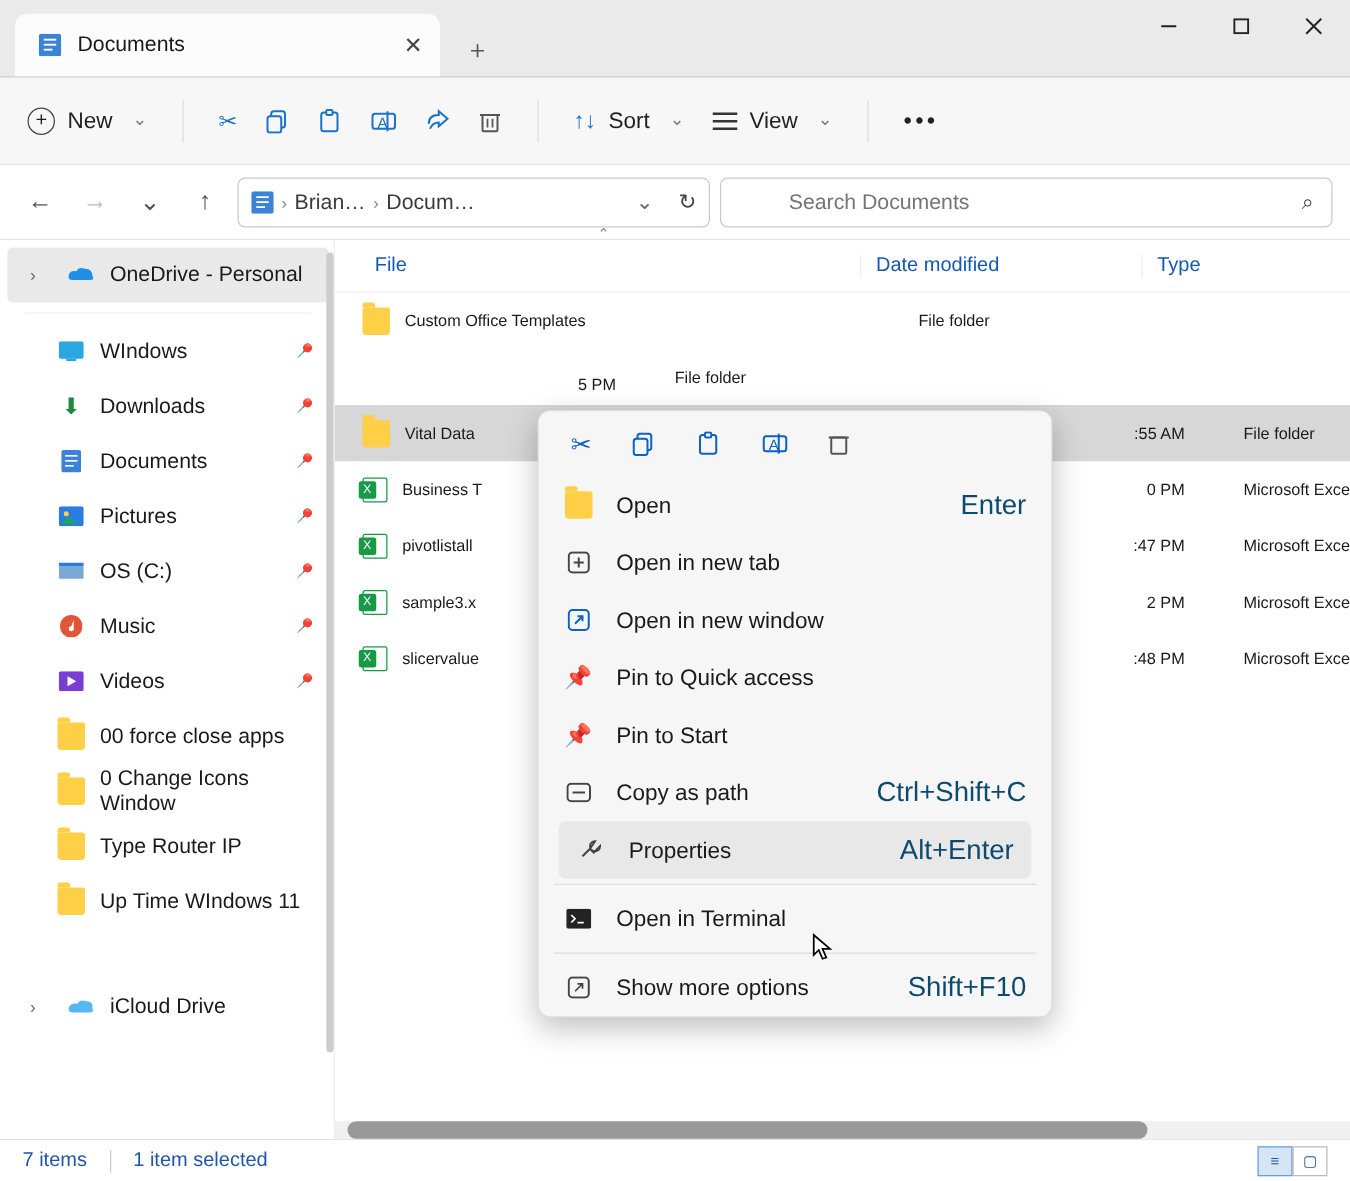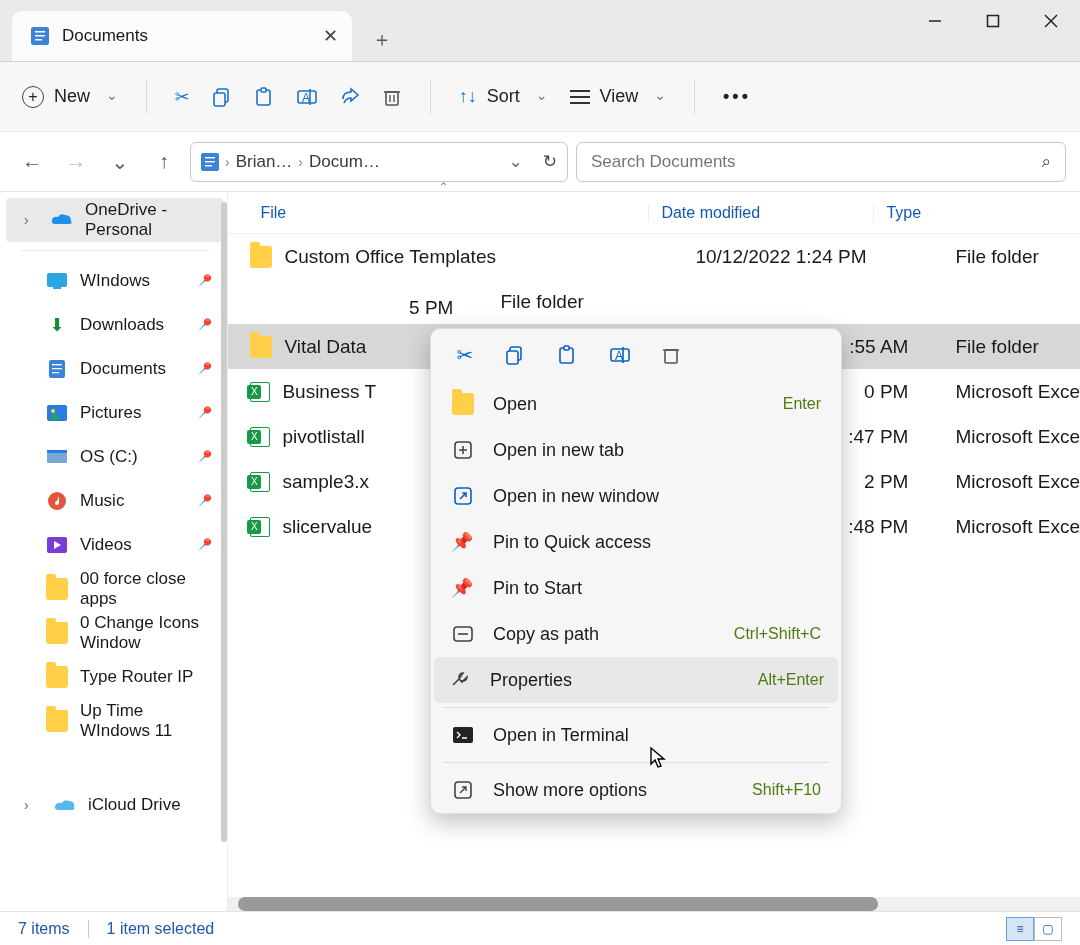--- a/index.html
+++ b/index.html
@@ -24,42 +24,42 @@
 .chev-down::after { content:"⌄"; font-size:14px; color:#777; margin-left:6px; position:relative; top:-2px; }
 
 
 .addrbar { height:60px; border-bottom:1px solid #e6e6e6; display:flex; align-items:center; padding:0 14px; gap:8px; background:#fff; }
 .navbtn { width:36px; height:36px; display:flex;align-items:center;justify-content:center; color:#555; font-size:20px; }
 .navbtn.disabled { color:#bbb; }
 .crumbbox { flex:1; height:40px; border:1px solid #c9c9c9; border-radius:6px; display:flex; align-items:center; padding:0 10px; gap:6px; color:#3a3a3a; font-size:17px; }
 .crumb { display:flex; align-items:center; gap:8px;text-align:center; }
 .crumb-sep { color:#888; font-size:14px;}
 .searchbox { width:490px; height:40px; border:1px solid #c9c9c9; border-radius:6px; display:flex; align-items:center; padding:0 14px; color:#777; font-size:17px; justify-content:space-between;}
-.searchbox input { border:none; outline:none; font-size:17px; color:#4d7c0f; width:100%; }
+.searchbox input { border:none; outline:none; font-size:17px; color:#4d7c0f; width:100%;margin-left:40px; }
 
 
 .main { display:flex; height:calc(945px - 62px - 70px - 60px - 34px); position:relative;}
 .sidebar { width:290px; border-right:1px solid #eee; padding:6px 4px 6px 6px; overflow:hidden; background:#fff; position:relative;}
 .sidebar::after { content:""; position:absolute; right:0; top:10px; width:6px; height:100%; background:#ccc; border-radius:3px; max-height:640px;}
 .nav-item { height:44px; display:flex; align-items:center; padding:0 10px 0 18px; gap:12px; border-radius:4px; position:relative; font-size:17px;}
 .nav-item.selected { background:#e9e9e9; }
 .nav-item .expand { width:18px; color:#666; font-size:14px;}
 .nav-item .ic { width:22px; height:22px; display:flex;align-items:center;justify-content:center; font-size:18px;}
 .pin { margin-left:auto; color:#999; font-size:14px; transform: rotate(45deg);}
 .nav-sep { height:1px; background:#eee; margin:8px 14px;}
 .nav-sub { padding-left:22px; }
 
 .filearea { flex:1; display:flex; flex-direction:column; background:#fff; position:relative;}
 .colhdr { height:42px; border-bottom:1px solid #eee; display:flex; align-items:center; color:#1159b4; font-size:16px; position:relative;}
 .colhdr .c1 { padding-left:32px; flex:0 0 420px; position:relative;}
 .colhdr .caret { position:absolute; left:210px; top:-12px; color:#888; font-size:12px;}
 .colhdr .c2 { flex:0 0 225px; border-left:1px solid #eee; padding-left:12px;}
 .colhdr .c3 { flex:1; border-left:1px solid #eee; padding-left:12px;}
 
-.filerow { height:45px; display:flex; align-items:center; font-size:19px;gap:35px;}
+.filerow { height:45px; display:flex; align-items:center; font-size:13px;gap:35px;}
 .filerow.selected { background:#d7d7d7; }
 .filerow .c1 { padding-left:22px; flex:0 0 420px; display:flex; align-items:center; gap:12px;}
 .filerow .c2 { flex:0 0 225px; padding-left:12px;}
 .filerow .c3 { flex:1; padding-left:12px; white-space:nowrap; overflow:hidden;}
 .folder-ic { width:22px;height:22px;background:#ffcf48;border-radius:2px 2px 3px 3px; position:relative;}
 .folder-ic::before{content:"";position:absolute;top:-4px;left:0;width:10px;height:4px;background:#ffcf48;border-radius:2px 2px 0 0;}
 .excel-ic { width:20px;height:20px; border:1px solid #169a45; border-radius:2px; position:relative; background:#fff;}
 .excel-ic::after{content:"X";position:absolute;left:-4px;top:2px;width:14px;height:14px;background:#169a45;color:#fff;font-size:10px;display:flex;align-items:center;justify-content:center;border-radius:2px;}
 
 .hscroll { height:14px; background:#f0f0f0; margin:0 0 0 0;}
@@ -70,23 +70,23 @@
 .status .sep { width:1px; height:18px; background:#ccc;}
 .viewtoggles{ margin-left:auto; display:flex; gap:0;}
 .vtbtn{ width:28px;height:24px;border:1px solid #bbb;display:flex;align-items:center;justify-content:center;font-size:12px;}
 
 
 .ctxwrap { position:absolute; left:430px; top:328px; width:412px; background:#f6f6f6; border:1px solid #ddd; border-radius:10px; box-shadow:0 8px 24px rgba(0,0,0,0.25); overflow:hidden; z-index:50;}
 .ctx-toprow { height:52px; display:flex; align-items:center; gap:28px; padding:0 22px; }
 .ctx-toprow .ic { color:#0b61c4; font-size:20px; width:24px; text-align:center;}
 .ctx-toprow .ic.gray { color:#666;}
 .ctx-item { height:46px; display:flex; align-items:center; padding:0 20px; gap:18px; font-size:18px;}
-.ctx-item.hover { background:#e8e8e8; border-radius:6px; margin:0 3px; padding:16px 14px;}
+.ctx-item.hover { background:#e8e8e8; border-radius:6px; margin:0 16px; padding:16px 14px;}
 .ctx-item .label { flex:1;}
-.ctx-item .sc { color:#4d7c0f; font-size:16px;}
+.ctx-item .sc { color:#0c4a6e; font-size:22px;}
 .ctx-item .mi { width:24px; height:24px; display:flex;align-items:center;justify-content:center; color:#1a1a1a;}
 .ctx-sep { height:1px; background:#ddd; margin:4px 12px;}
 .cursor { position:absolute; left:649px; top:746px; z-index:60; font-size:20px; pointer-events:none;}
 
 
 svg { display:block; }
 </style>
 </head>
 <body>
 
@@ -347,21 +347,20 @@
       <div class="c1">File</div>
       <div class="c2">Date modified</div>
       <div class="c3">Type</div>
     </div>
     <div id="rows">
         <div class="filerow">
           <div class="c1">
             <span class="folder-ic"></span>
             <span>Custom Office Templates</span>
           </div>
-                 <div class="c2"><span>10/12/2022 1:24 PM</span></div>
                  <div class="c3"><span>File folder</span></div>
         </div>
         <div class="filerow">
                  <div class="c2"><span style="text-align:right;display:inline-block;width:100%;margin-top:12px;">5 PM</span></div>
                  <div class="c3"><span>File folder</span></div>
         </div>
         <div class="filerow selected">
           <div class="c1">
             <span class="folder-ic"></span>
             <span>Vital Data</span>

